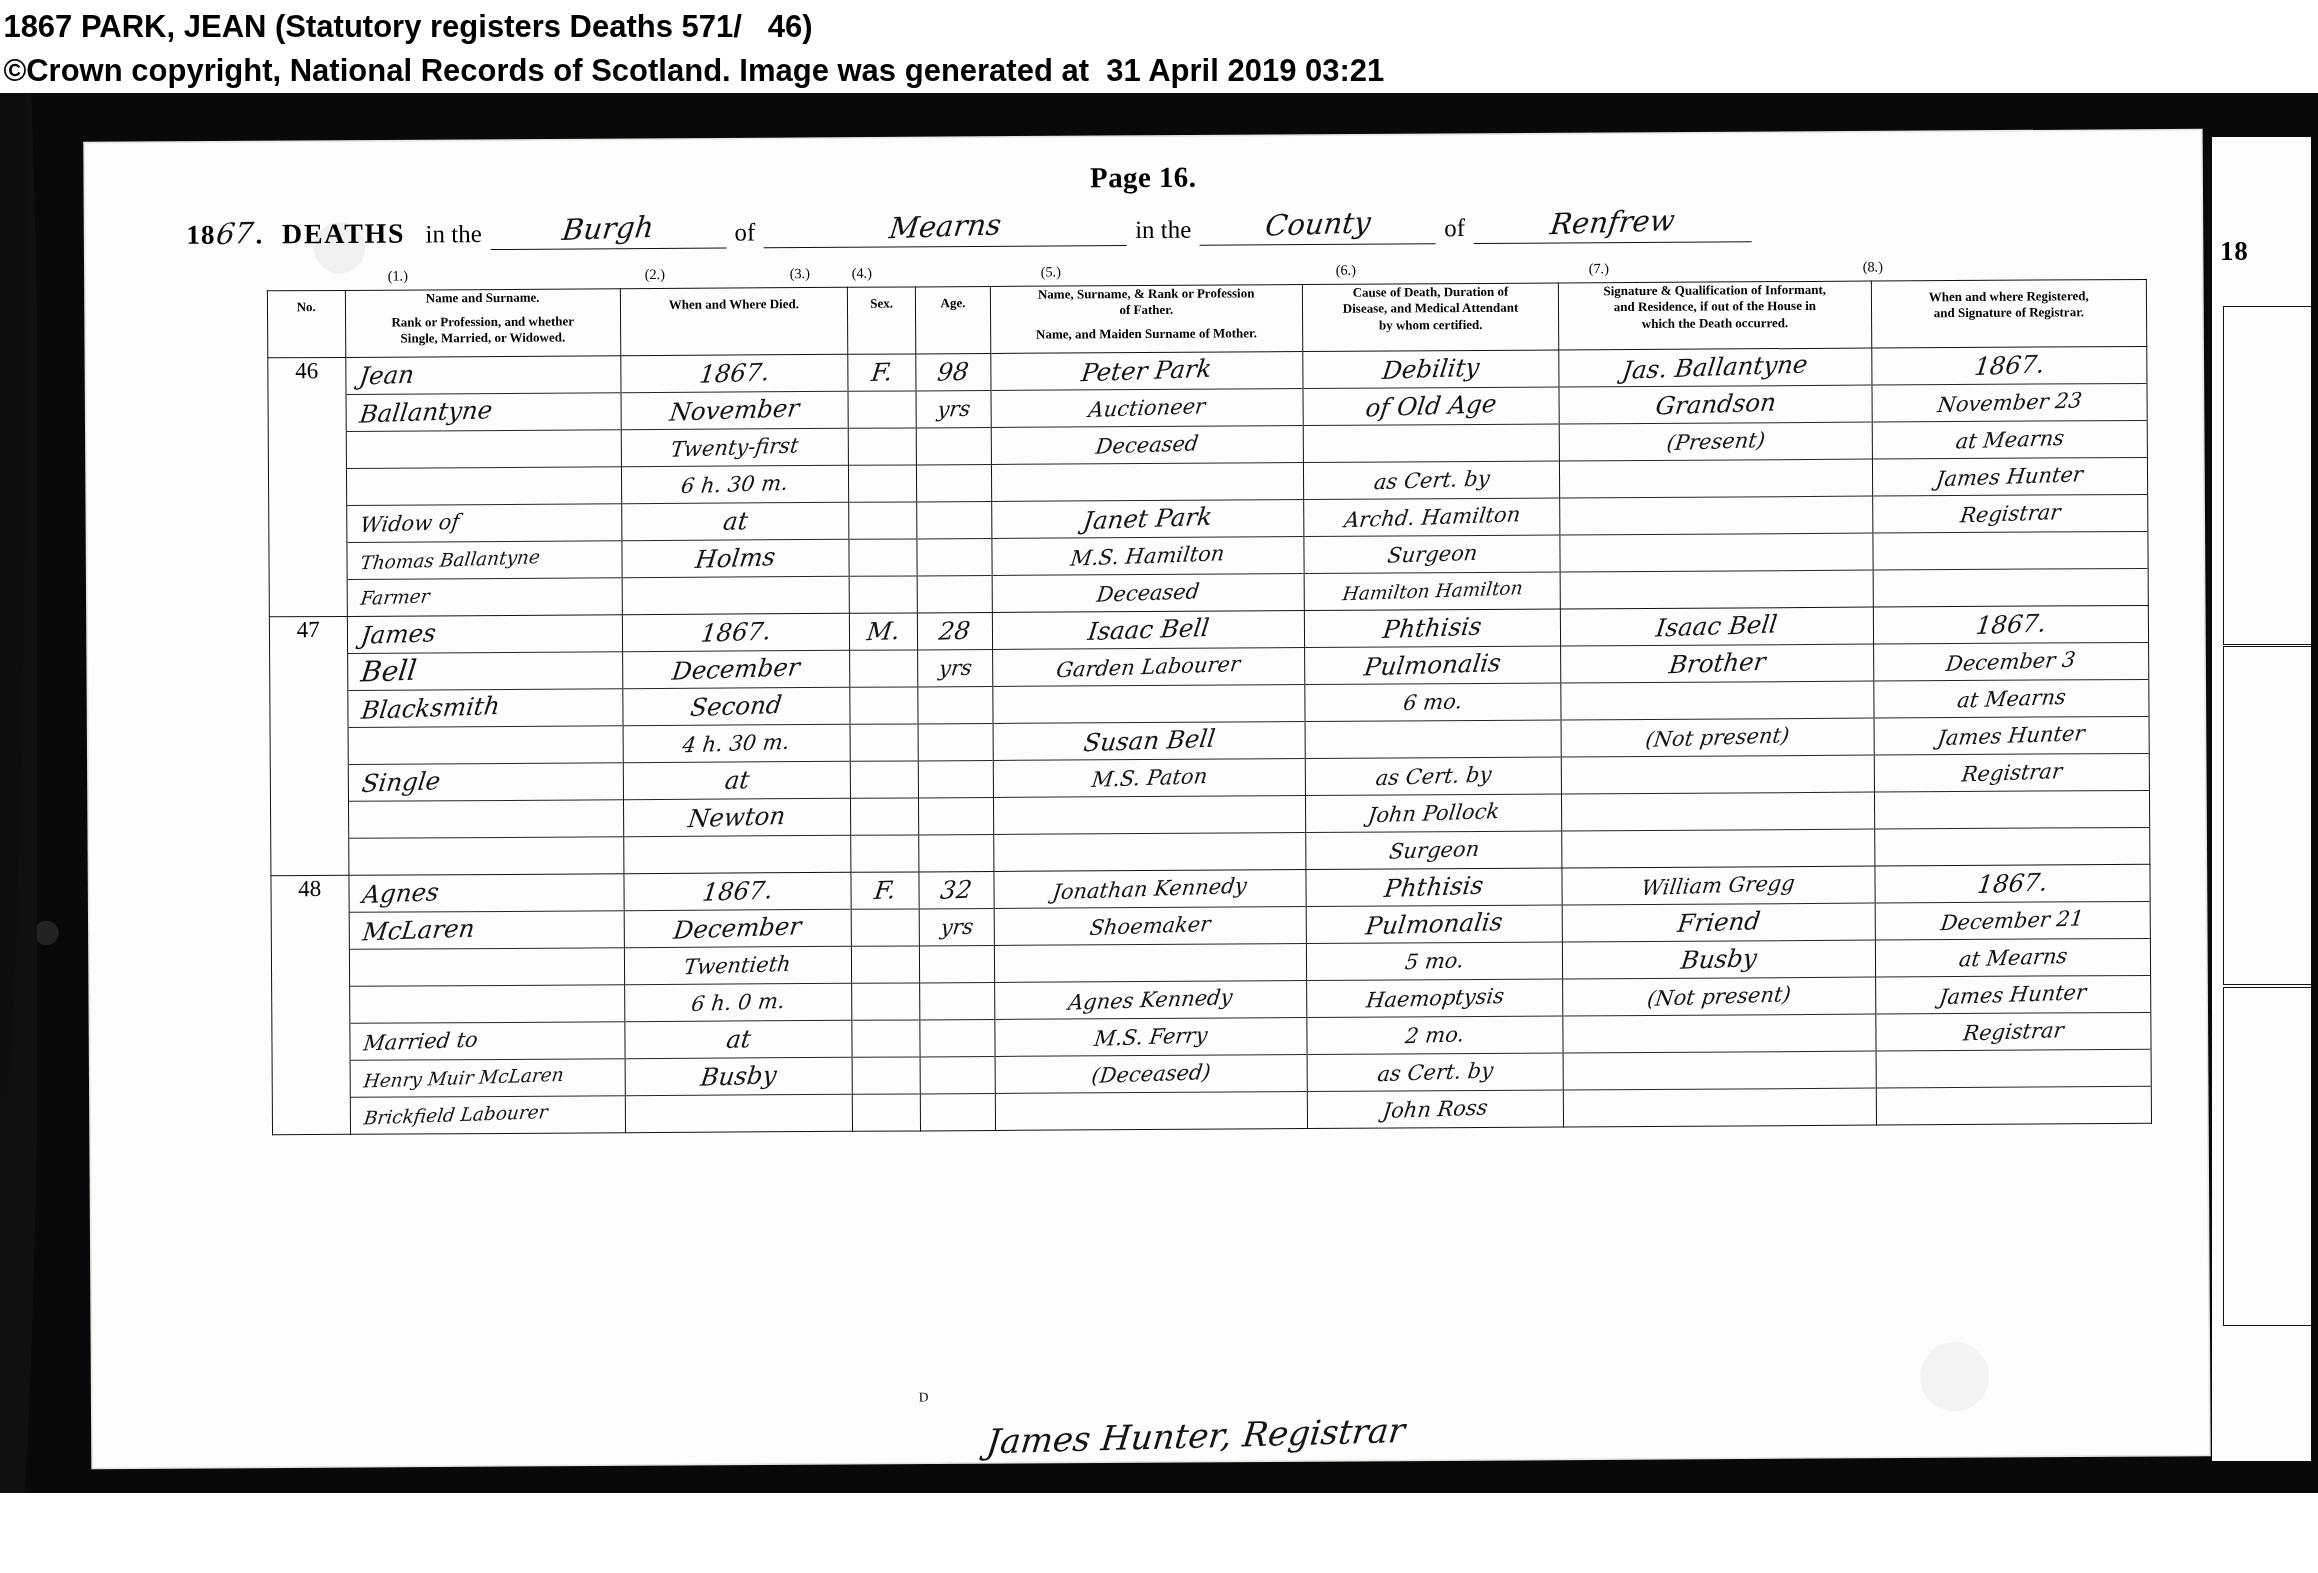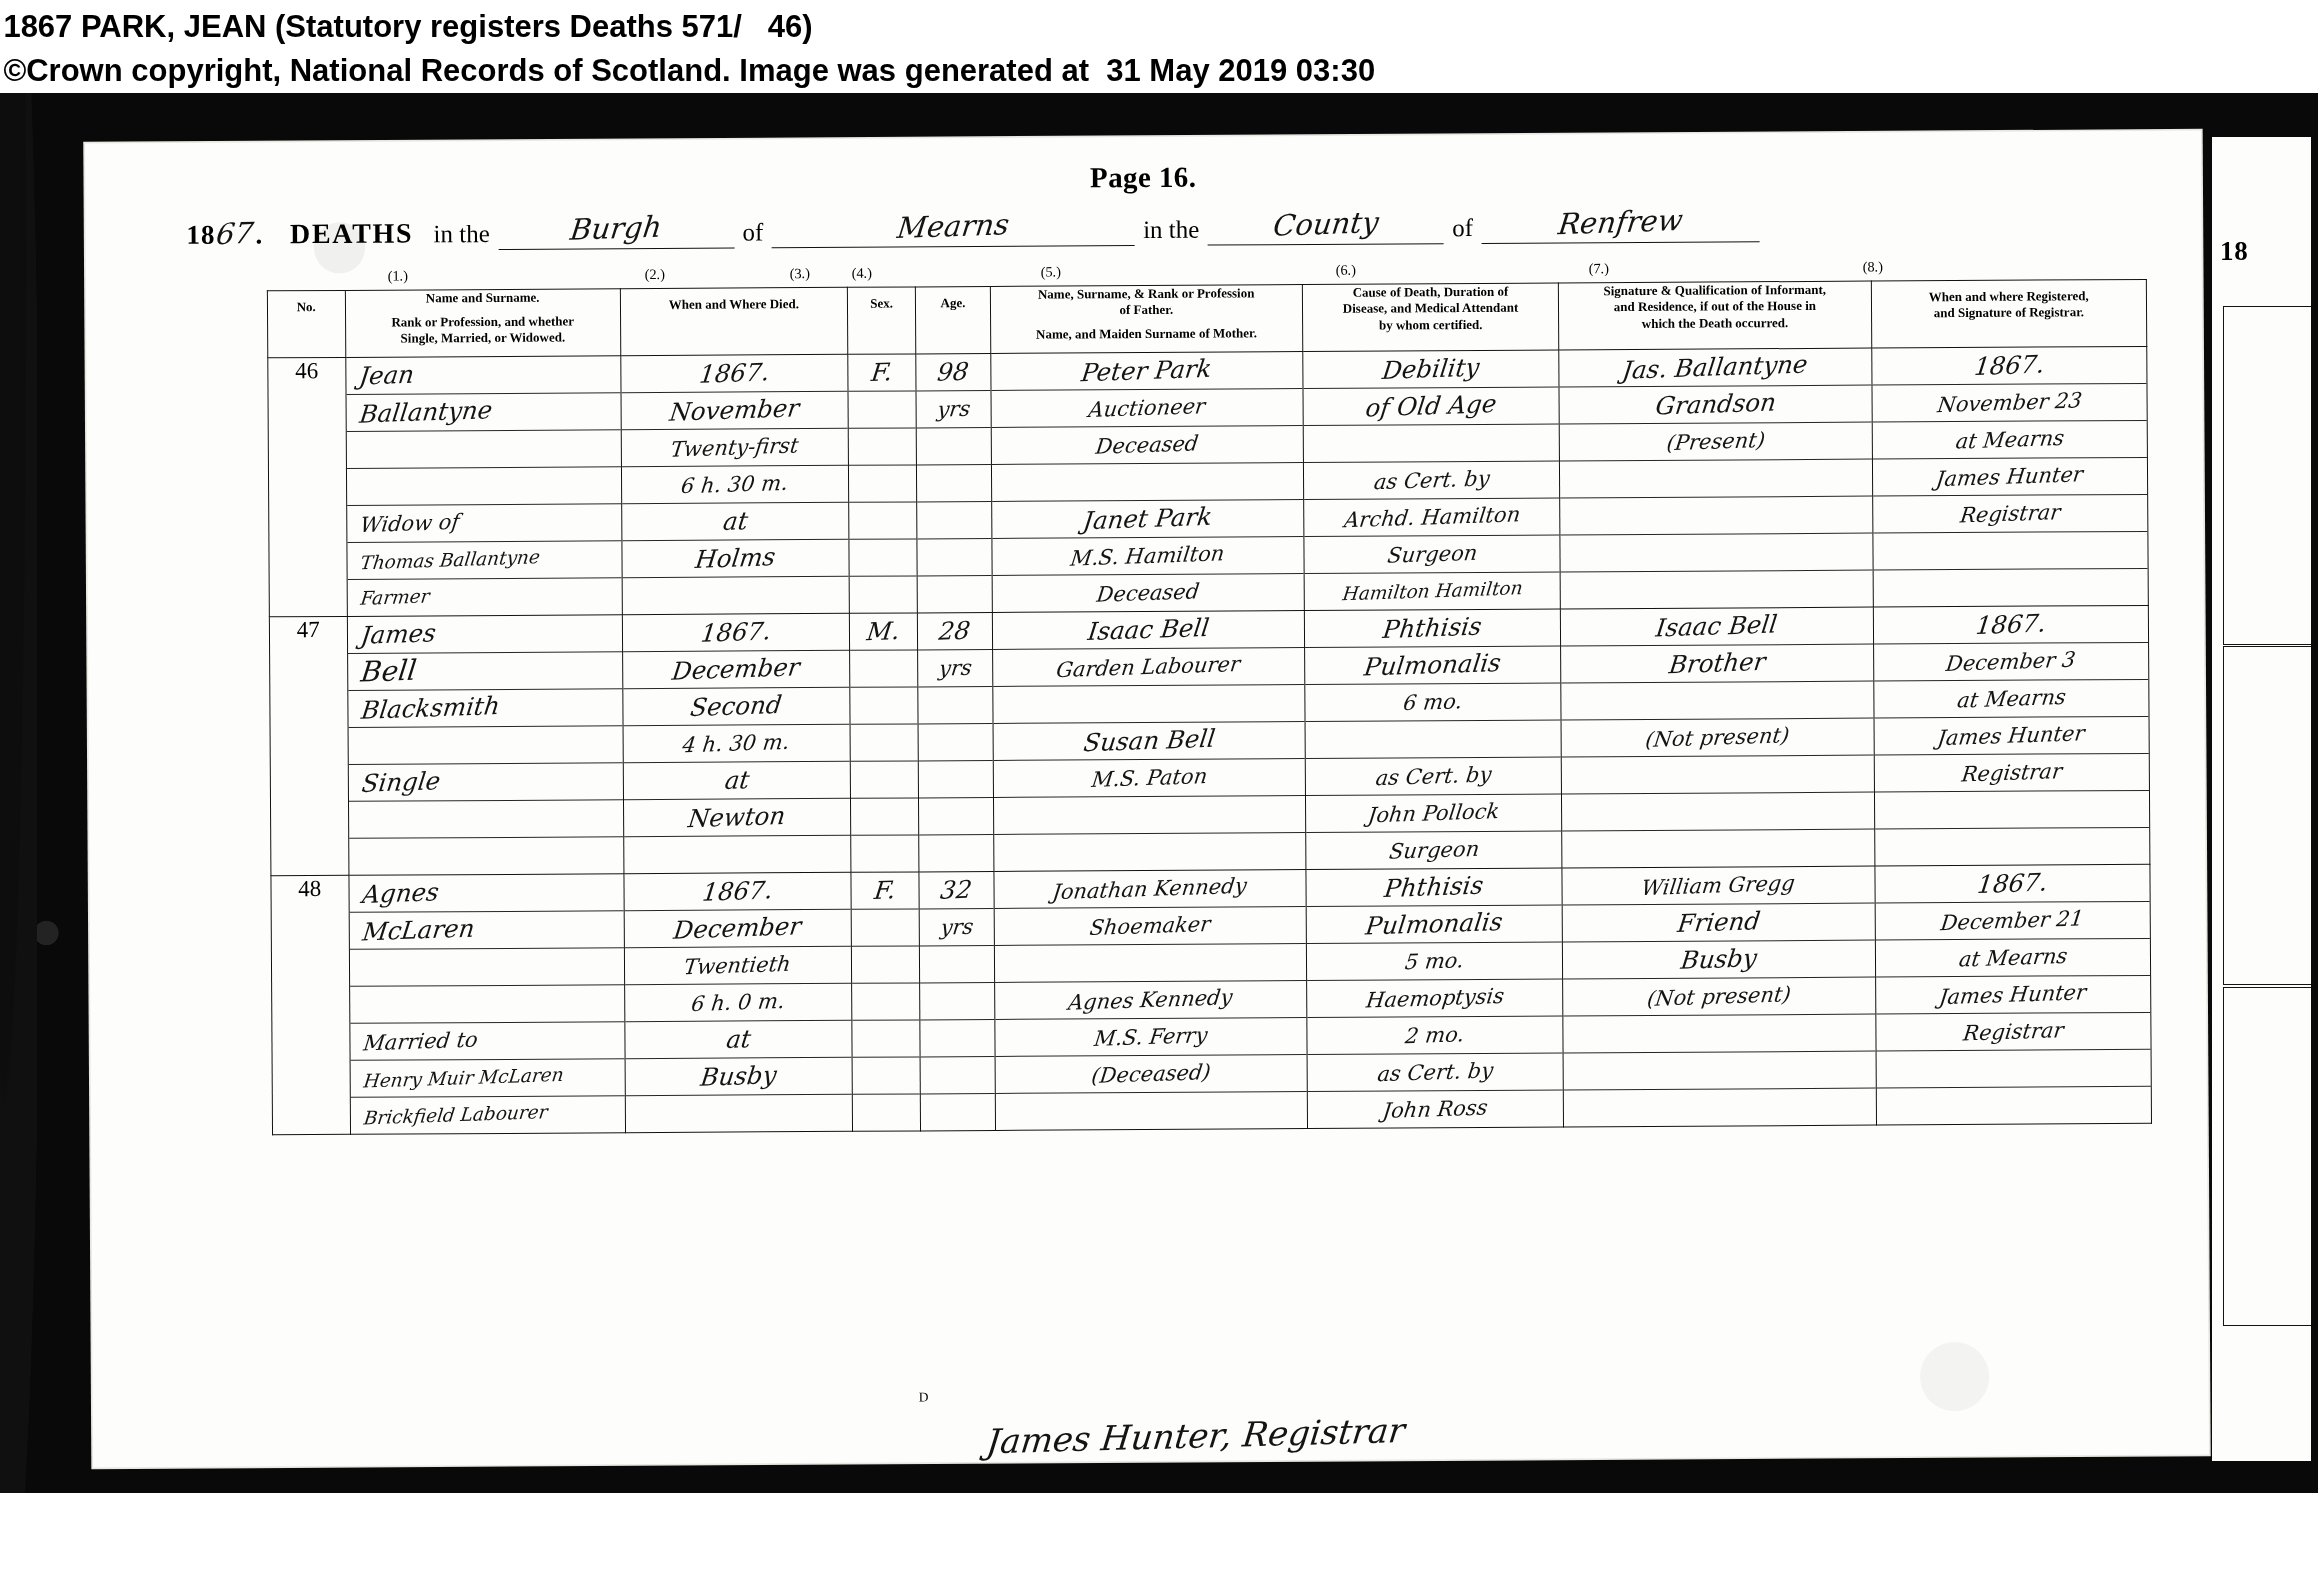--- a/index.html
+++ b/index.html
@@ -93,21 +93,21 @@
     font-style: italic;
     font-size: 29px;
     margin: 0 1.7px;
     transform: rotate(-2deg);
     display: inline-block;
   }
   .deaths-word {
     font-size: 28px;
     font-weight: bold;
     letter-spacing: 1.7px;
-    margin-left: 27px;
+    margin-left: 19px;
     margin-right: 11.8px;
   }
   .inline-word {
     font-size: 25px;
     margin: 0 8.4px;
   }
   .fill-line {
     display: inline-block;
     border-bottom: 1.7px solid #111;
     position: relative;
@@ -250,21 +250,21 @@
       radial-gradient(ellipse at 30% 45%, #101010 0 29px, transparent 29.5px),
       radial-gradient(ellipse at 5% 78%, #0b0b0b 0 25px, transparent 26px);
     pointer-events: none;
   }
 </style>
 </head>
 <body>
 
 <div class="header-block">
   <div class="header-line">1867 PARK, JEAN (Statutory registers Deaths 571/   46)</div>
-  <div class="header-line">©Crown copyright, National Records of Scotland. Image was generated at  31 May 2019 03:30</div>
+  <div class="header-line">©Crown copyright, National Records of Scotland. Image was generated at  31 April 2019 03:21</div>
 </div>
 
 <div class="scan-area">
 
   <div class="page-sheet skewed">
     <div class="sheet-noise"></div>
 
     <div class="page-number">Page 16.</div>
 
     <div class="title-row">

